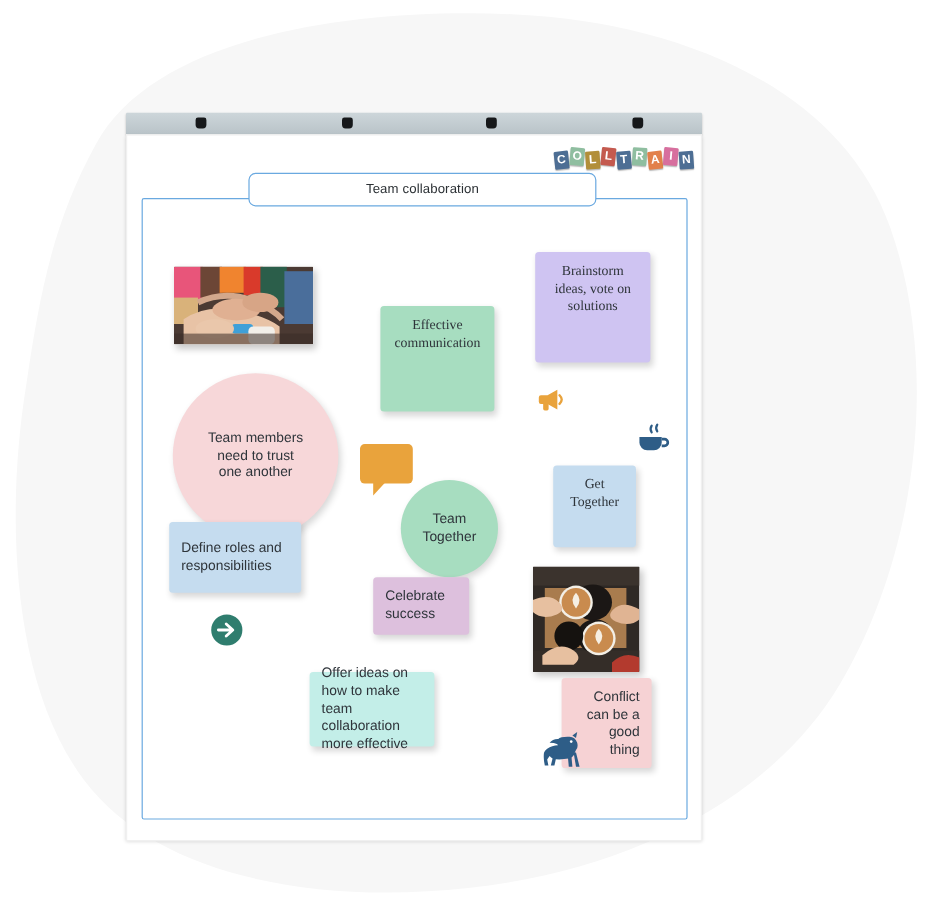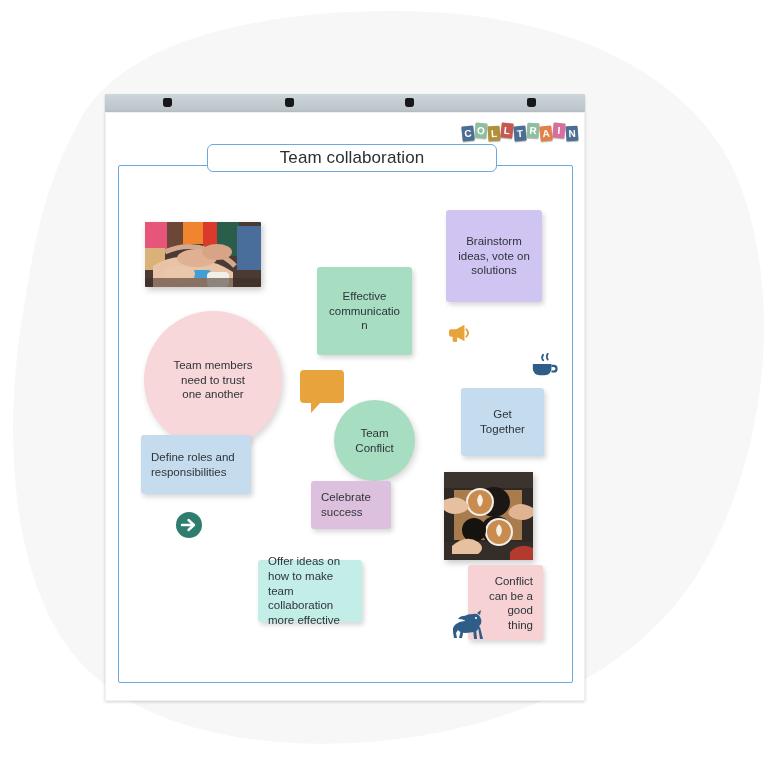--- a/index.html
+++ b/index.html
@@ -63,38 +63,38 @@
     border:1px solid #6aa9e0;border-radius:2px;background:#fff;
     box-sizing:border-box;
   }
   .title-chip{
     position:absolute;left:88px;top:-22px;width:290px;height:28px;
     border:1px solid #6aa9e0;border-radius:6px;background:#fff;
     display:flex;align-items:center;justify-content:center;
     box-sizing:border-box;
   }
   .title-chip .t{
-    font-size:17px;color:#2b3034;letter-spacing:.1px;
+    font-size:11px;color:#2b3034;letter-spacing:.1px;
   }
 
   
   .item{position:absolute;box-sizing:border-box;}
   .note{
     box-shadow:2px 3px 5px rgba(0,0,0,.16);
     border-radius:3px;
     display:flex;
     padding:9px 10px;
     box-sizing:border-box;
   }
   .note .txt{
     font-size:11.5px;line-height:1.28;color:#2e343a;
     width:100%;
     word-wrap:break-word;
   }
-  .center{align-items:center;justify-content:center;text-align:center;}
+  .center{justify-content:center;text-align:center;font-family:Liberation Serif, serif;}
   .topleft{align-items:center;justify-content:flex-start;text-align:left;}
   .topright{align-items:flex-start;justify-content:flex-end;text-align:right;}
 
   .circle{
     border-radius:50%;
     box-shadow:2px 3px 6px rgba(0,0,0,.16);
     display:flex;align-items:center;justify-content:center;text-align:center;
     box-sizing:border-box;
   }
   .circle .txt{font-size:11.5px;line-height:1.3;color:#2e343a;padding:0 28px;}
@@ -167,21 +167,21 @@
             <rect x="62" y="50" width="22" height="15" rx="4" fill="#f2efe9"></rect>
             <ellipse cx="34" cy="52" rx="16" ry="8" fill="#eac7ab"></ellipse>
             <rect x="0" y="56" width="116" height="9" fill="#3a2c26" opacity=".55"></rect>
           </svg>
         </div>
 
         <div class="item circle" style="left:25px;top:145px;width:138px;height:138px;background:#f7d7d9;">
           <span class="txt">Team members need to trust one another</span>
         </div>
 
-        <div class="item note center" style="left:198px;top:89px;width:95px;height:88px;background:#a7ddc0;margin-top:12px;">
+        <div class="item note center" style="left:198px;top:89px;width:95px;height:88px;background:#a7ddc0;">
           <span class="txt">Effective communication</span>
         </div>
 
         <div class="item note center" style="left:327px;top:44px;width:96px;height:92px;background:#cfc4f2;">
           <span class="txt">Brainstorm ideas, vote on solutions</span>
         </div>
 
         <div class="iconwrap" style="left:329px;top:157px;">
           <svg class="icon" width="22" height="20" viewBox="0 0 24 22" aria-hidden="true">
             <path d="M3,7 h6 l9,-5 v18 l-9,-5 h-6 a2,2 0 0 1 -2,-2 v-4 a2,2 0 0 1 2,-2 z" fill="#e9a33c"></path>
@@ -200,24 +200,24 @@
         </div>
 
         <div class="iconwrap" style="left:180px;top:203px;">
           <svg class="icon" width="46" height="45" viewBox="0 0 46 45" aria-hidden="true">
             <rect x="1" y="1" width="44" height="33" rx="4" fill="#e9a33c"></rect>
             <path d="M12,33 l0,11 l10,-11 z" fill="#e9a33c"></path>
           </svg>
         </div>
 
         <div class="item circle" style="left:215px;top:234px;width:81px;height:81px;background:#a7ddc0;">
-          <span class="txt">Team Conflict</span>
-        </div>
-
-        <div class="item note center" style="left:342px;top:222px;width:83px;height:68px;background:#c5dcef;">
+          <span class="txt">Team Together</span>
+        </div>
+
+        <div class="item note center" style="left:342px;top:222px;width:69px;height:68px;background:#c5dcef;">
           <span class="txt">Get Together</span>
         </div>
 
         <div class="item note topleft" style="left:22px;top:269px;width:110px;height:59px;background:#c5dcef;">
           <span class="txt">Define roles and responsibilities</span>
         </div>
 
         <div class="item photo" style="left:325px;top:306px;width:89px;height:88px;">
           <svg width="89" height="88" viewBox="0 0 89 88" aria-hidden="true">
             <rect width="89" height="88" fill="#2f2925"></rect>

